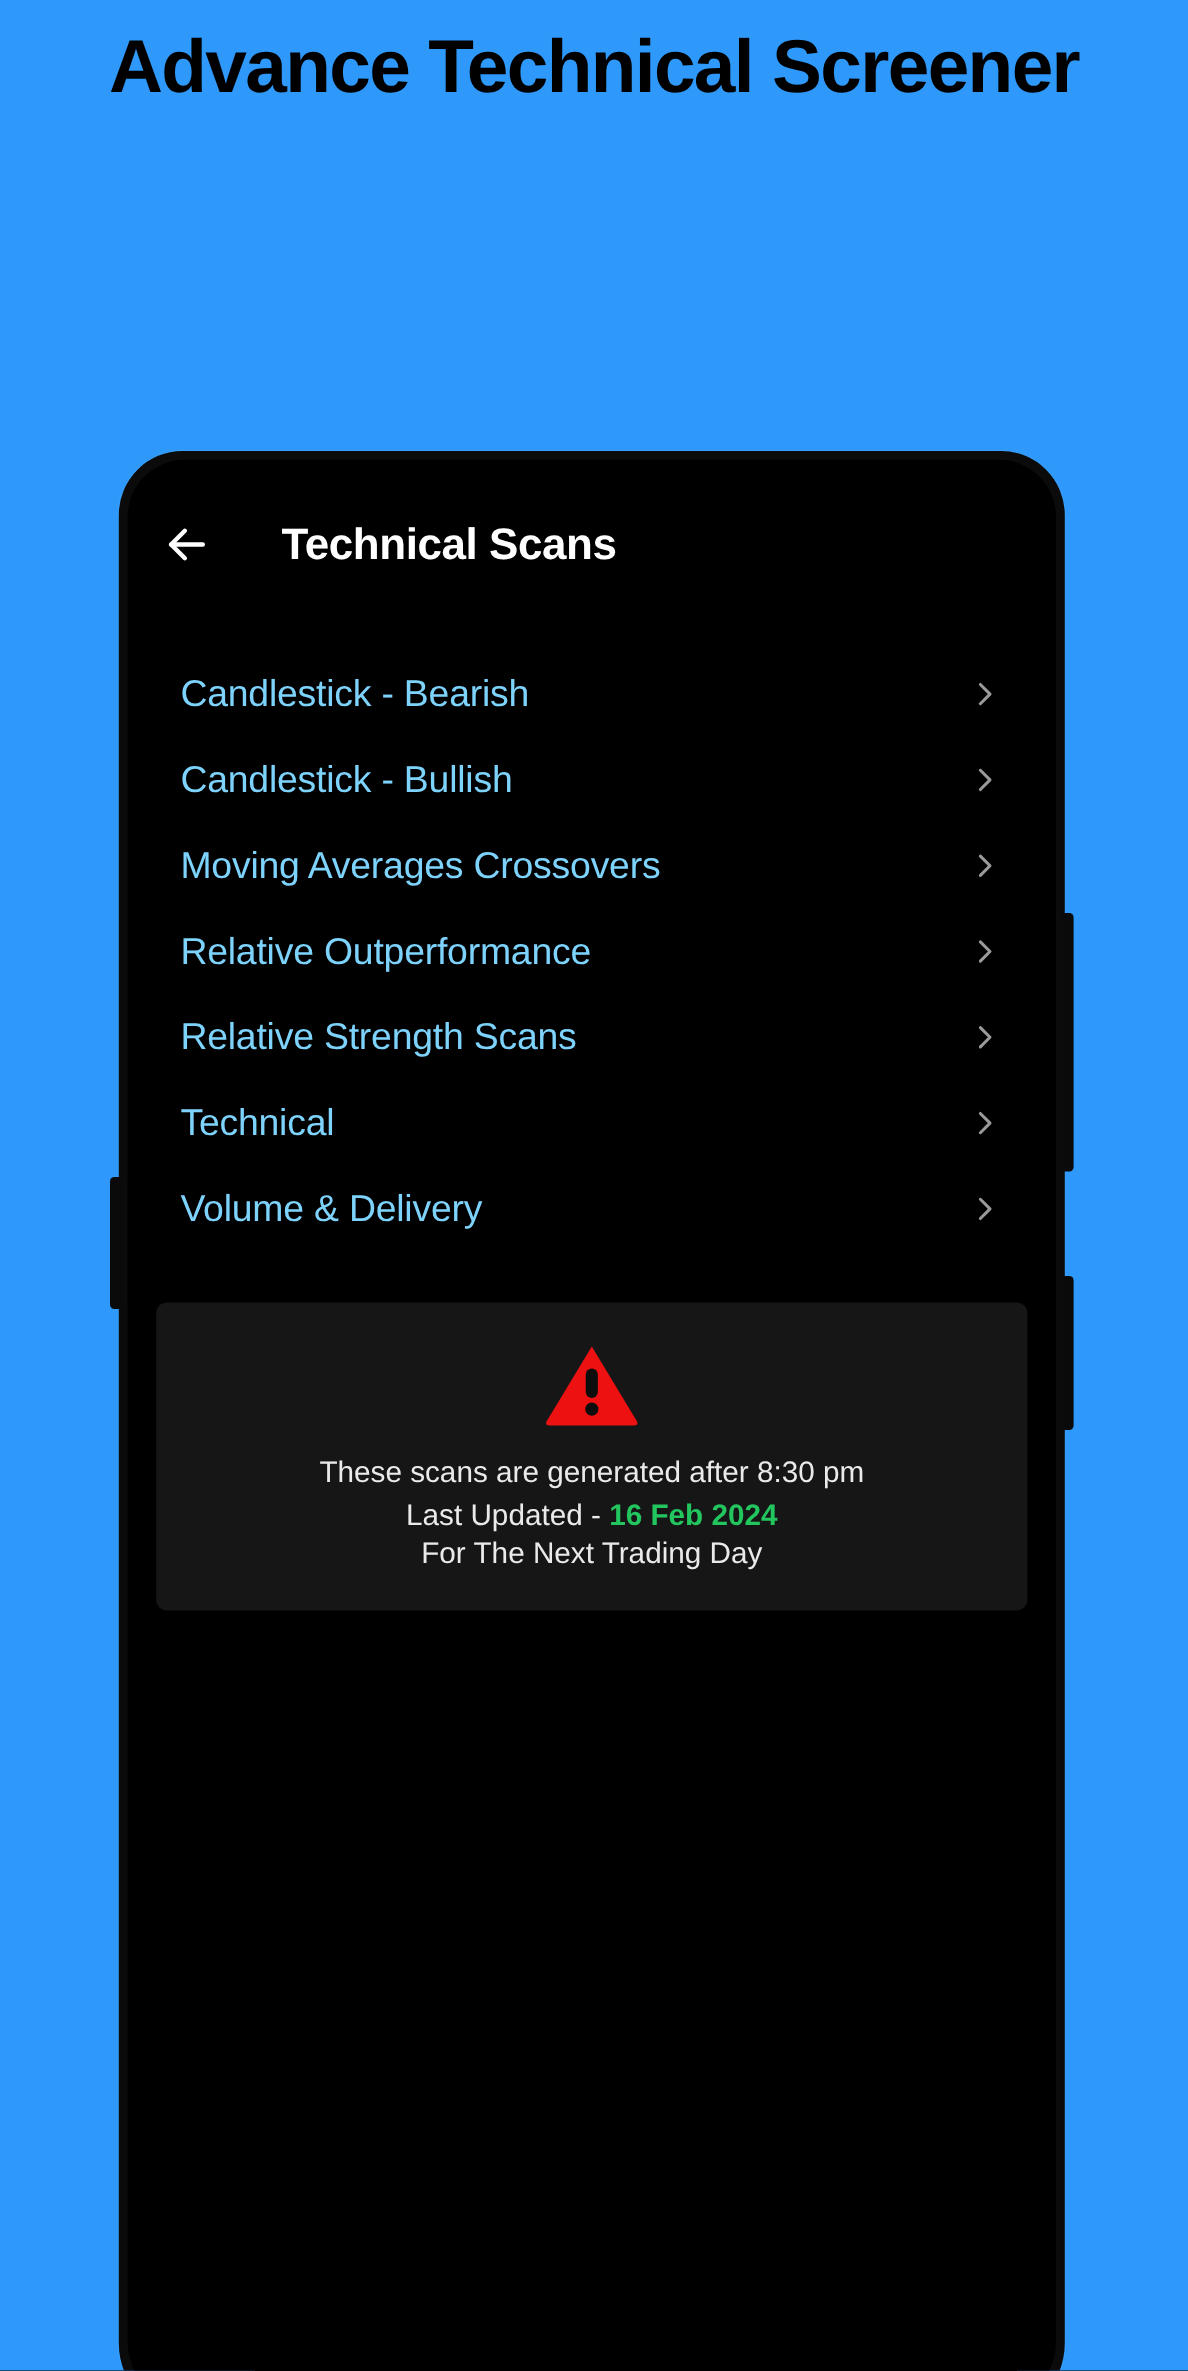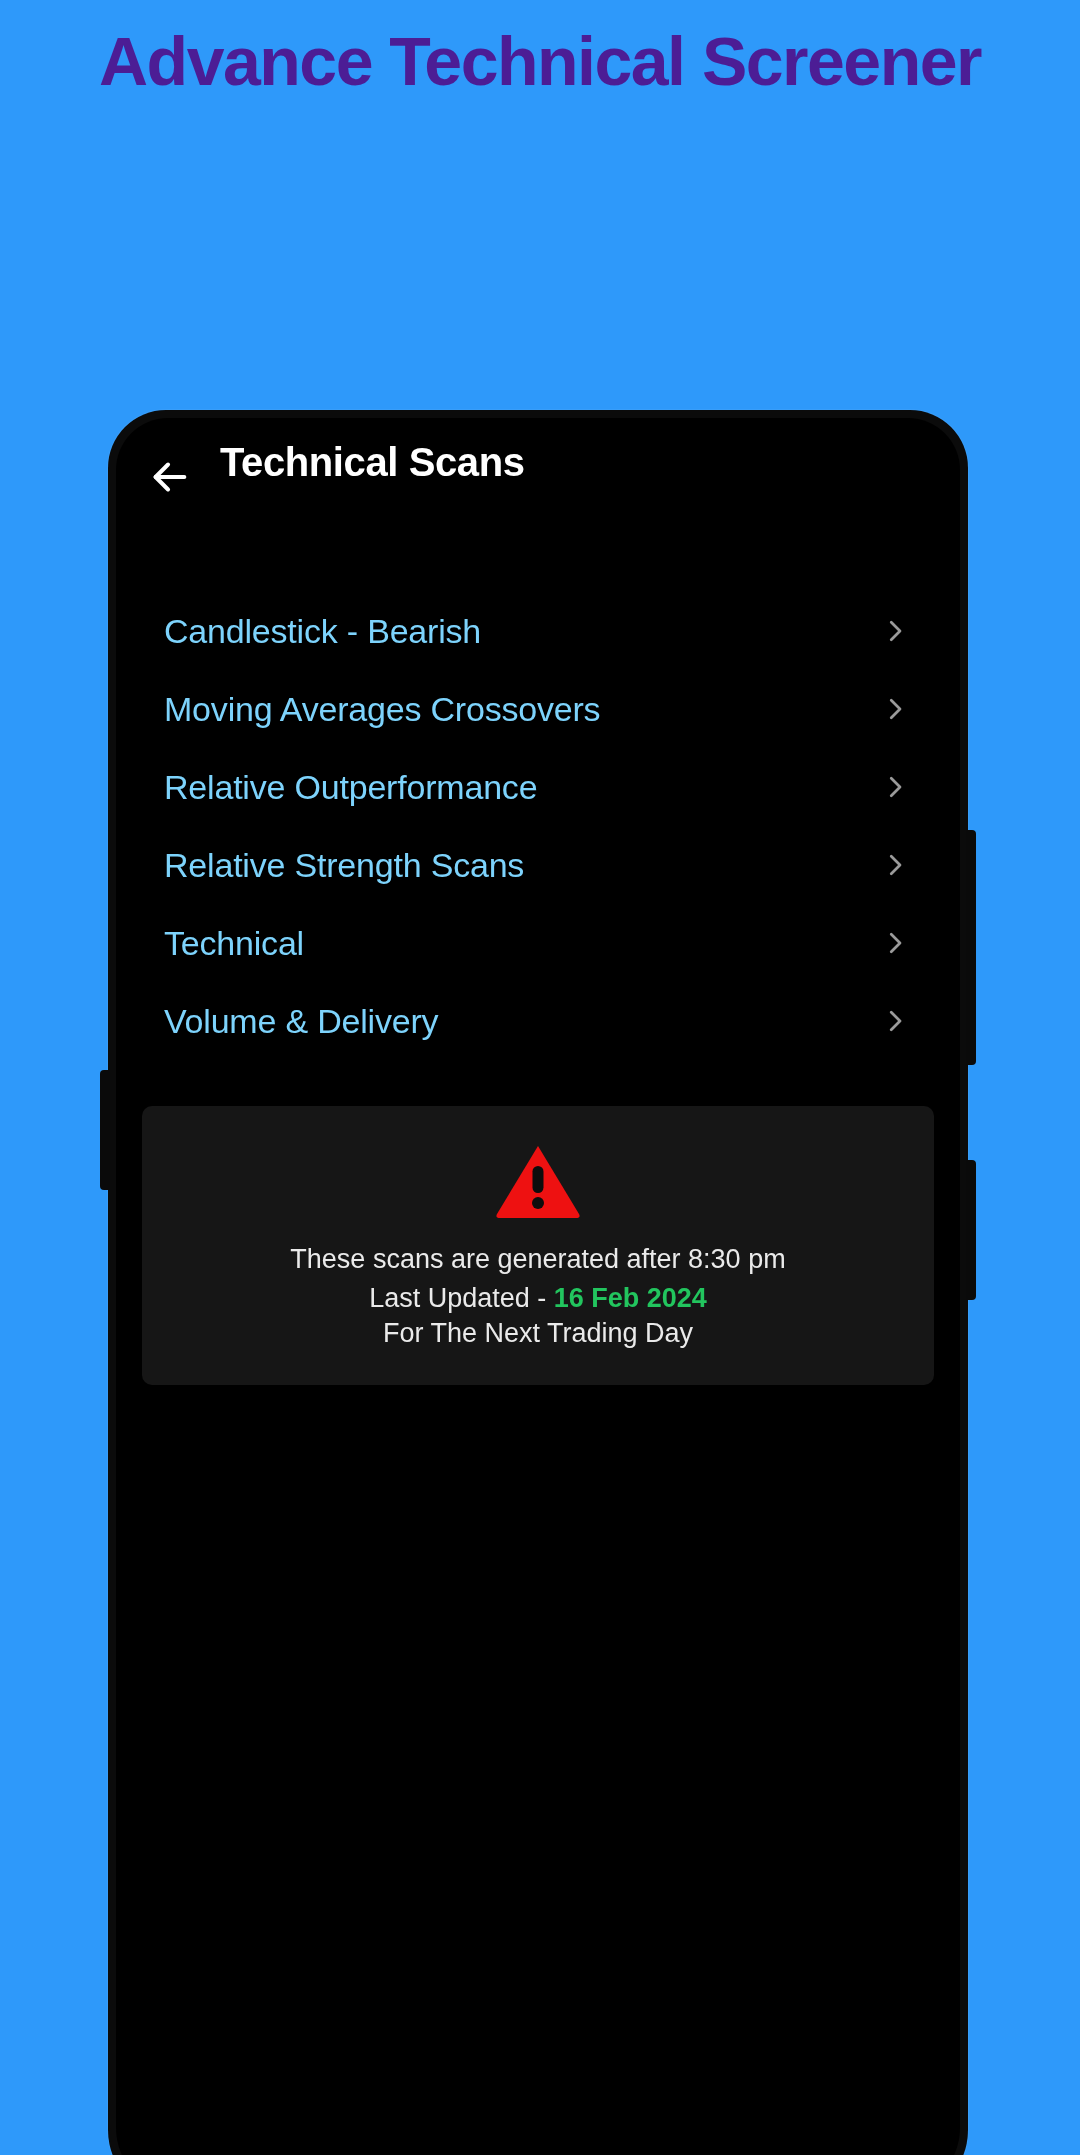--- a/index.html
+++ b/index.html
@@ -11,21 +11,21 @@
   body {
     background:#2e99fa;
     position:relative;
   }
 
   
   .promo-title{
     position:absolute;
     top:22px; left:0; right:0;
     text-align:center;
-    color:#4c1d95;
+    color:#000000;
     font-size:68px;
     line-height:1.15;
     font-weight:700;
     letter-spacing:-1.5px;
     padding:0 75px;
   }
 
   
   .phone-frame{
     position:absolute;
@@ -66,24 +66,25 @@
     left:8px; top:8px;
     width:844px; height:1774px;
     background:#000000;
     border-radius:52px 52px 64px 64px;
     overflow:hidden;
   }
 
   
   .app-bar{
     display:flex;
-    align-items:flex-start;
+    align-items:center;
     height:110px;
     padding-left:16px;
     margin-top:22px;
+    gap:36px;
   }
   .back-btn{
     width:74px; height:74px;
     display:flex; align-items:center; justify-content:center;
     flex:0 0 auto;
   }
   .back-btn svg{ display:block; }
   .app-bar-title{
     color:#ffffff;
     font-size:40px;
@@ -170,20 +171,28 @@
 
       <div class="scan-row">
         <span class="scan-label">Candlestick - Bearish</span>
         <span class="chev">
           <svg width="30" height="30" viewBox="0 0 24 24" fill="none" stroke="#9a9a9a" stroke-width="2.2" stroke-linecap="round" stroke-linejoin="round">
             <polyline points="9,5 16,12 9,19"></polyline>
           </svg>
         </span>
       </div>
 
+      <div class="scan-row">
+        <span class="scan-label">Candlestick - Bullish</span>
+        <span class="chev">
+          <svg width="30" height="30" viewBox="0 0 24 24" fill="none" stroke="#9a9a9a" stroke-width="2.2" stroke-linecap="round" stroke-linejoin="round">
+            <polyline points="9,5 16,12 9,19"></polyline>
+          </svg>
+        </span>
+      </div>
 
       <div class="scan-row">
         <span class="scan-label">Moving Averages Crossovers</span>
         <span class="chev">
           <svg width="30" height="30" viewBox="0 0 24 24" fill="none" stroke="#9a9a9a" stroke-width="2.2" stroke-linecap="round" stroke-linejoin="round">
             <polyline points="9,5 16,12 9,19"></polyline>
           </svg>
         </span>
       </div>
 

